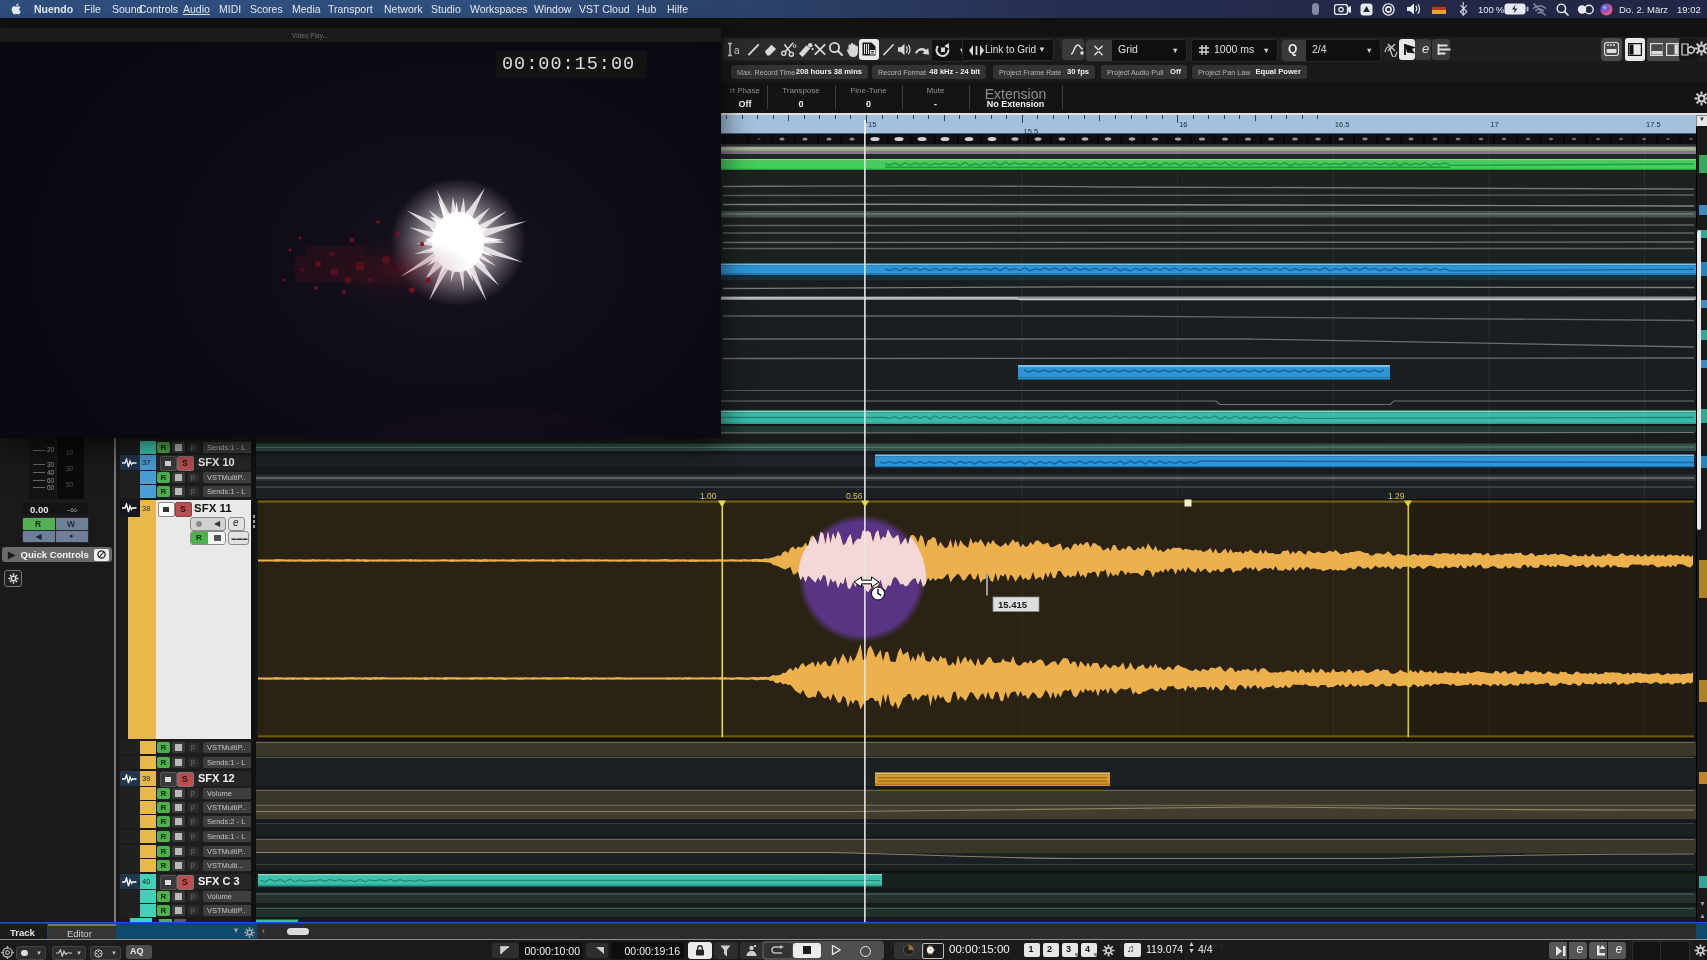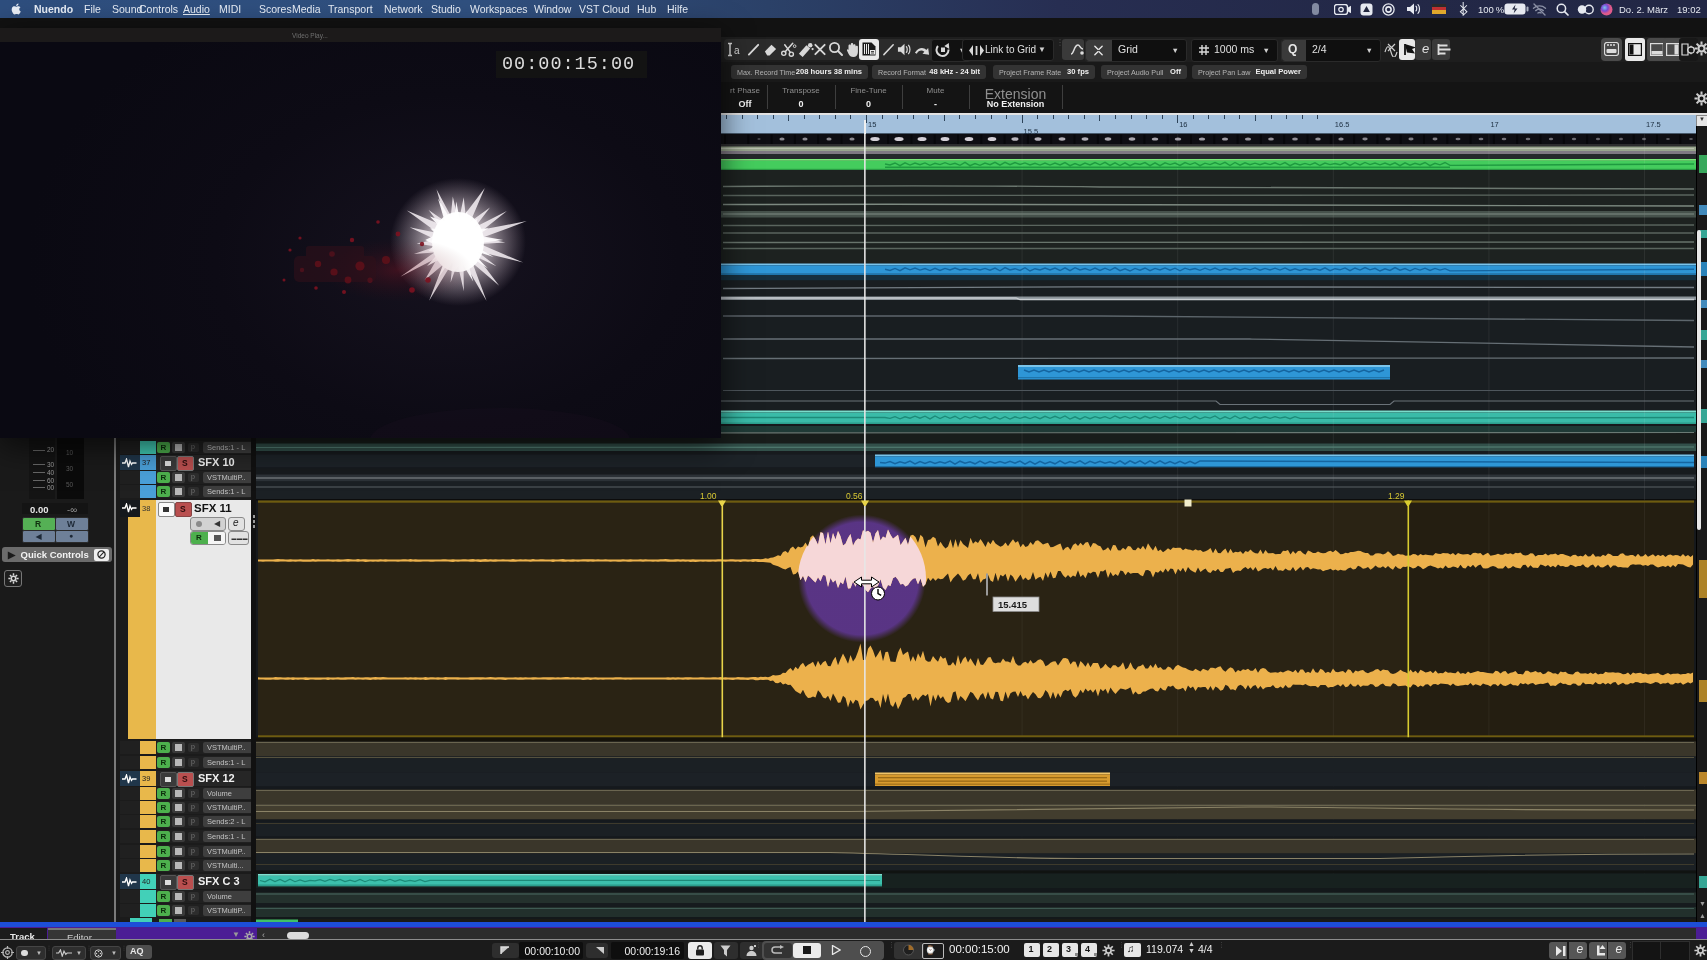--- a/index.html
+++ b/index.html
@@ -11,21 +11,21 @@
 <div class="ab" style="left:0;top:0;width:1707px;height:17.5px;background:linear-gradient(90deg,#2e4e7e 0%,#30507f 28%,#2b4168 45%,#272e52 62%,#232847 80%,#222745 100%);">
  <svg class="ab" style="left:10px;top:3px" width="12" height="12" viewBox="0 0 14 14">
         <path d="M10.8 7.4c0-1.6 1.3-2.4 1.4-2.4-.8-1.1-2-1.3-2.4-1.3-1-.1-2 .6-2.5.6-.5 0-1.3-.6-2.1-.6-1.1 0-2.1.6-2.7 1.6-1.1 2-.3 4.9.8 6.5.6.8 1.2 1.7 2.1 1.6.8 0 1.1-.5 2.1-.5s1.3.5 2.1.5c.9 0 1.5-.8 2-1.6.7-.9.9-1.8.9-1.9 0 0-1.7-.7-1.7-2.5zM9.2 2.6c.5-.5.8-1.3.7-2-.7 0-1.5.5-2 1-.4.5-.8 1.3-.7 2 .8.1 1.5-.4 2-1z" fill="#e9eef6"></path>
       </svg>
  <span class="ab txt" style="left:34px;top:3px;font-size:10.5px;color:#e7edf6;font-weight:bold;">Nuendo</span>
       <span class="ab txt" style="left:84px;top:3px;font-size:10.5px;color:#e7edf6;">File</span>
       <span class="ab txt" style="left:112px;top:3px;font-size:10.5px;color:#e7edf6;">Sound</span>
       <span class="ab txt" style="left:139px;top:3px;font-size:10.5px;color:#e7edf6;">Controls</span>
       <span class="ab txt" style="left:183px;top:3px;font-size:10.5px;color:#e7edf6;text-decoration:underline;">Audio</span>
       <span class="ab txt" style="left:219px;top:3px;font-size:10.5px;color:#e7edf6;">MIDI</span>
-      <span class="ab txt" style="left:259px;top:3px;font-size:10.5px;color:#e7edf6;">Scores</span>
+      <span class="ab txt" style="left:250px;top:3px;font-size:10.5px;color:#e7edf6;">Scores</span>
       <span class="ab txt" style="left:292px;top:3px;font-size:10.5px;color:#e7edf6;">Media</span>
       <span class="ab txt" style="left:328px;top:3px;font-size:10.5px;color:#e7edf6;">Transport</span>
       <span class="ab txt" style="left:384px;top:3px;font-size:10.5px;color:#e7edf6;">Network</span>
       <span class="ab txt" style="left:431px;top:3px;font-size:10.5px;color:#e7edf6;">Studio</span>
       <span class="ab txt" style="left:470px;top:3px;font-size:10.5px;color:#e7edf6;">Workspaces</span>
       <span class="ab txt" style="left:534px;top:3px;font-size:10.5px;color:#e7edf6;">Window</span>
       <span class="ab txt" style="left:579px;top:3px;font-size:10.5px;color:#e7edf6;">VST Cloud</span>
       <span class="ab txt" style="left:637px;top:3px;font-size:10.5px;color:#e7edf6;">Hub</span>
       <span class="ab txt" style="left:667px;top:3px;font-size:10.5px;color:#e7edf6;">Hilfe</span>
 </div>
@@ -949,21 +949,21 @@
         </div>
   </div>
       <div class="ab" style="left:10px;top:481px;width:22px;height:6px;background:#42d0b8;"></div>
       <div class="ab" style="left:39px;top:482px;width:13px;height:5px;background:#4db04d;"></div>
       <div class="ab" style="left:54px;top:482px;width:12px;height:5px;background:#5a5a5a;"></div>
     </div>
     <div class="ab" style="left:251px;top:437px;width:5px;height:487px;background:#111;"></div>
     <div class="ab" style="left:252.5px;top:515px;width:2px;height:3px;background:#999;"></div>
     <div class="ab" style="left:252.5px;top:520px;width:2px;height:3px;background:#999;"></div>
     <div class="ab" style="left:252.5px;top:525px;width:2px;height:3px;background:#999;"></div>
-<div class="ab" style="left:0;top:922px;width:1707px;height:17px;background:#4c1d95;border-top:5px solid #1d4ed8;">
+<div class="ab" style="left:0;top:922px;width:1707px;height:17px;background:#0c4a6e;border-top:1px solid #1d4ed8;">
   <div class="ab" style="left:0;top:1px;width:47px;height:16px;background:#1c1c1c;">
         <span class="ab txt" style="left:10px;top:2.5px;font-size:9.5px;font-weight:bold;color:#e8e8e8;">Track</span>
       </div>
   <div class="ab" style="left:48px;top:1px;width:68px;height:16px;background:#353535;border-top:2px solid #777;">
         <span class="ab txt" style="left:19px;top:1.5px;font-size:9.5px;color:#cfcfcf;">Editor</span>
       </div>
   <span class="ab txt" style="left:232px;top:3px;font-size:8px;color:#999;">▼</span>
   <svg class="ab" style="left:244px;top:3.5px" width="11" height="11" viewBox="0 0 15 15">
         <circle cx="7.5" cy="7.5" r="3" fill="none" stroke="#aaa" stroke-width="2"></circle>
         <g stroke="#aaa" stroke-width="2">

